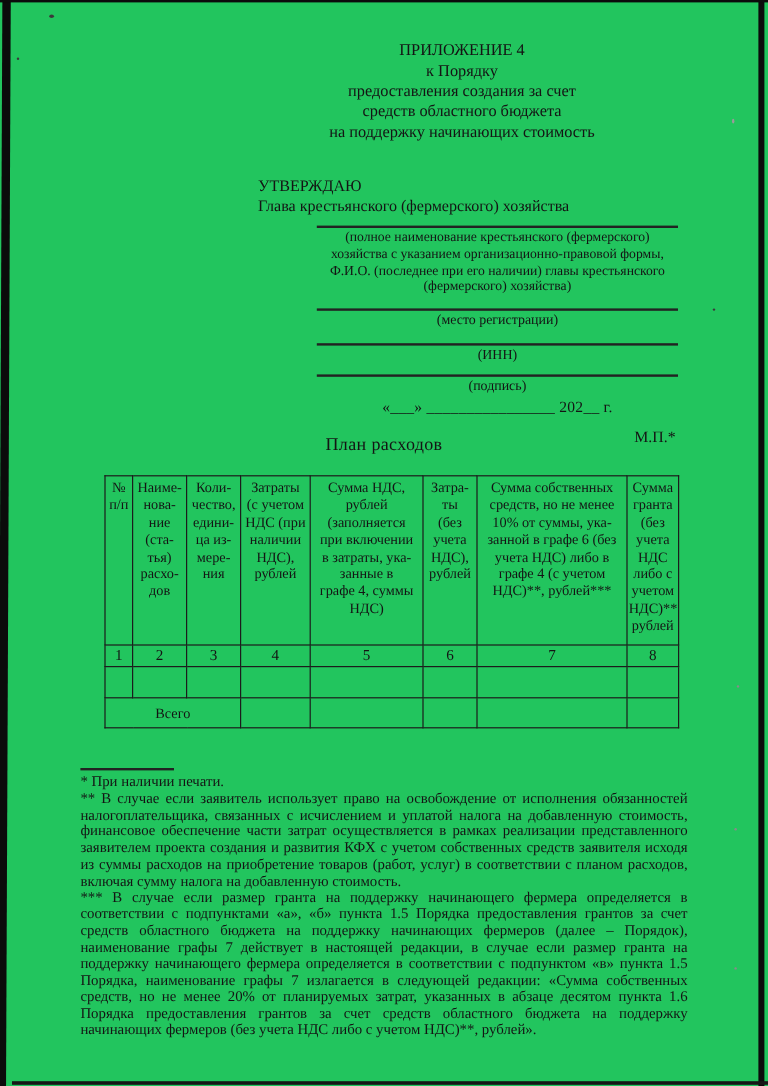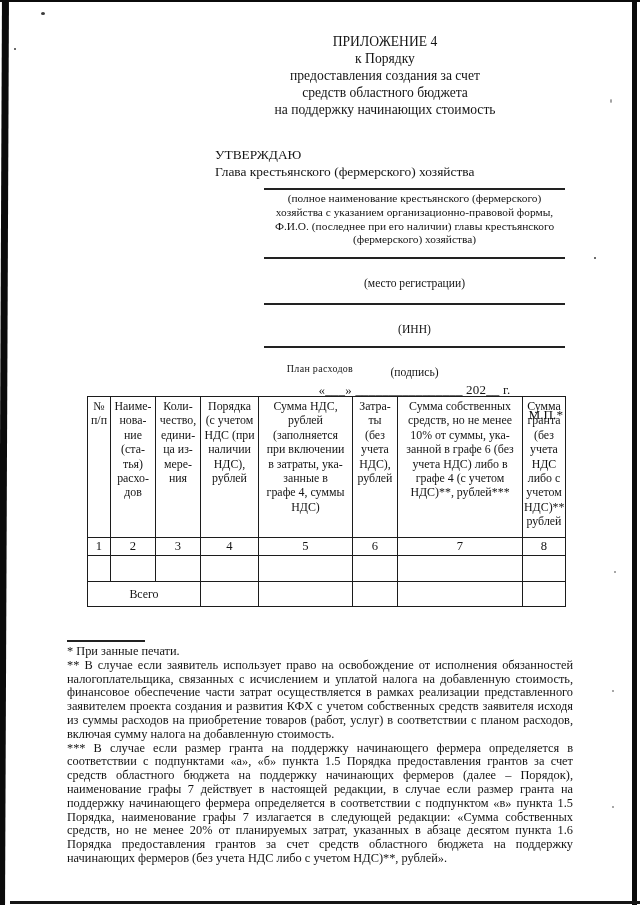--- a/index.html
+++ b/index.html
@@ -1,46 +1,46 @@
 <!DOCTYPE html>
 <html><head>
 <meta charset="utf-8">
 <style>
   html,body{margin:0;padding:0;background:#e8e8e8;}
   .page{
     position:relative;width:640px;height:905px;margin:0;
-    background:#ffffff;color:#141414;overflow:hidden;
+    background:#22c55e;color:#141414;overflow:hidden;
     font-family:"Liberation Serif", serif;
   }
   
   .edge{position:absolute;background:#0b0b0b;}
   .edge-left{left:0;top:0;width:7px;height:905px;transform:skewX(-0.25deg);}
   .edge-right{left:632px;top:0;width:5px;height:905px;}
   .edge-top{left:0;top:0;width:640px;height:2px;}
   .edge-bottom{left:10px;top:901px;width:630px;height:3px;background:#161616;}
   .speck{position:absolute;background:#3a3a3a;border-radius:50%;}
 
   
   .head-block{position:absolute;left:215px;top:33px;width:340px;text-align:center;
     font-size:13.6px;line-height:17px;}
   .approve-block{position:absolute;left:215px;top:147px;width:340px;
     font-size:13.4px;line-height:16.5px;}
 
   
   .form-block{position:absolute;left:264px;top:188px;width:301px;text-align:center;}
   .rule{height:2px;background:#222;}
   .form-caption{font-size:11.4px;line-height:13.8px;white-space:pre-line;margin-top:2px;}
-  .form-small{font-size:11.6px;line-height:13px;margin-top:18px;}
+  .form-small{font-size:11.6px;line-height:13px;margin-top:1px;}
   .gap-sm{margin-top:10px;}
   .gap-md{margin-top:13px;}
   .date-line{font-size:13px;margin-top:3px;letter-spacing:.2px;}
   .seal{font-size:13.2px;text-align:right;margin-top:9px;padding-right:2px;}
 
   .plan-title{position:absolute;left:0;top:363px;width:640px;text-align:center;
-    font-size:10px;letter-spacing:.3px;}
+    font-size:15px;letter-spacing:.3px;}
 
   
   table.expense{position:absolute;left:87px;top:396px;width:478px;
     border-collapse:collapse;table-layout:fixed;}
   table.expense td{border:1.6px solid #1c1c1c;font-size:11.9px;line-height:14.4px;
     text-align:center;vertical-align:top;padding:2px 1px;white-space:pre-line;overflow:hidden;}
   tr.hdr td{height:136px;}
   tr.nums td{height:17px;vertical-align:middle;font-size:12.6px;padding:0;}
   tr.blank td{height:21px;}
   tr.total td{height:20px;vertical-align:middle;}
@@ -121,21 +121,21 @@
 (ста-
 тья)
 расхо-
 дов</td>
       <td>Коли-
 чество,
 едини-
 ца из-
 мере-
 ния</td>
-      <td>Порядка
+      <td>Затраты
 (с учетом
 НДС (при
 наличии
 НДС),
 рублей</td>
       <td>Сумма НДС,
 рублей
 (заполняется
 при включении
 в затраты, ука-
@@ -191,18 +191,18 @@
       <td></td>
       <td></td>
       <td></td>
       <td></td>
     </tr>
   </tbody>
     </table>
 
   <div class="footnotes">
     <div class="fn-rule"></div>
-    <p>* При занные печати.</p>
+    <p>* При наличии печати.</p>
     <p>** В случае если заявитель использует право на освобождение от исполнения обязанностей налогоплательщика, связанных с исчислением и уплатой налога на добавленную стоимость, финансовое обеспечение  части затрат осуществляется в рамках  реализации представленного заявителем проекта создания и развития КФХ с учетом собственных средств заявителя исходя из суммы расходов на приобретение товаров (работ, услуг) в соответствии с планом расходов, включая сумму налога на добавленную стоимость.</p>
     <p>*** В случае если размер гранта на  поддержку начинающего фермера  определяется в соответствии с  подпунктами «а», «б» пункта 1.5 Порядка предоставления грантов за счет средств областного бюджета на поддержку начинающих фермеров (далее – Порядок), наименование графы 7 действует в настоящей редакции, в случае если размер гранта на поддержку начинающего фермера определяется в соответствии с подпунктом «в» пункта 1.5 Порядка, наименование графы 7 излагается  в следующей редакции: «Сумма собственных средств, но не менее 20% от планируемых затрат, указанных в абзаце десятом пункта 1.6 Порядка предоставления грантов за счет средств областного бюджета на поддержку начинающих фермеров  (без учета НДС либо с учетом НДС)**, рублей».</p>
   </div>
 
 </div>
 
 </body></html>

